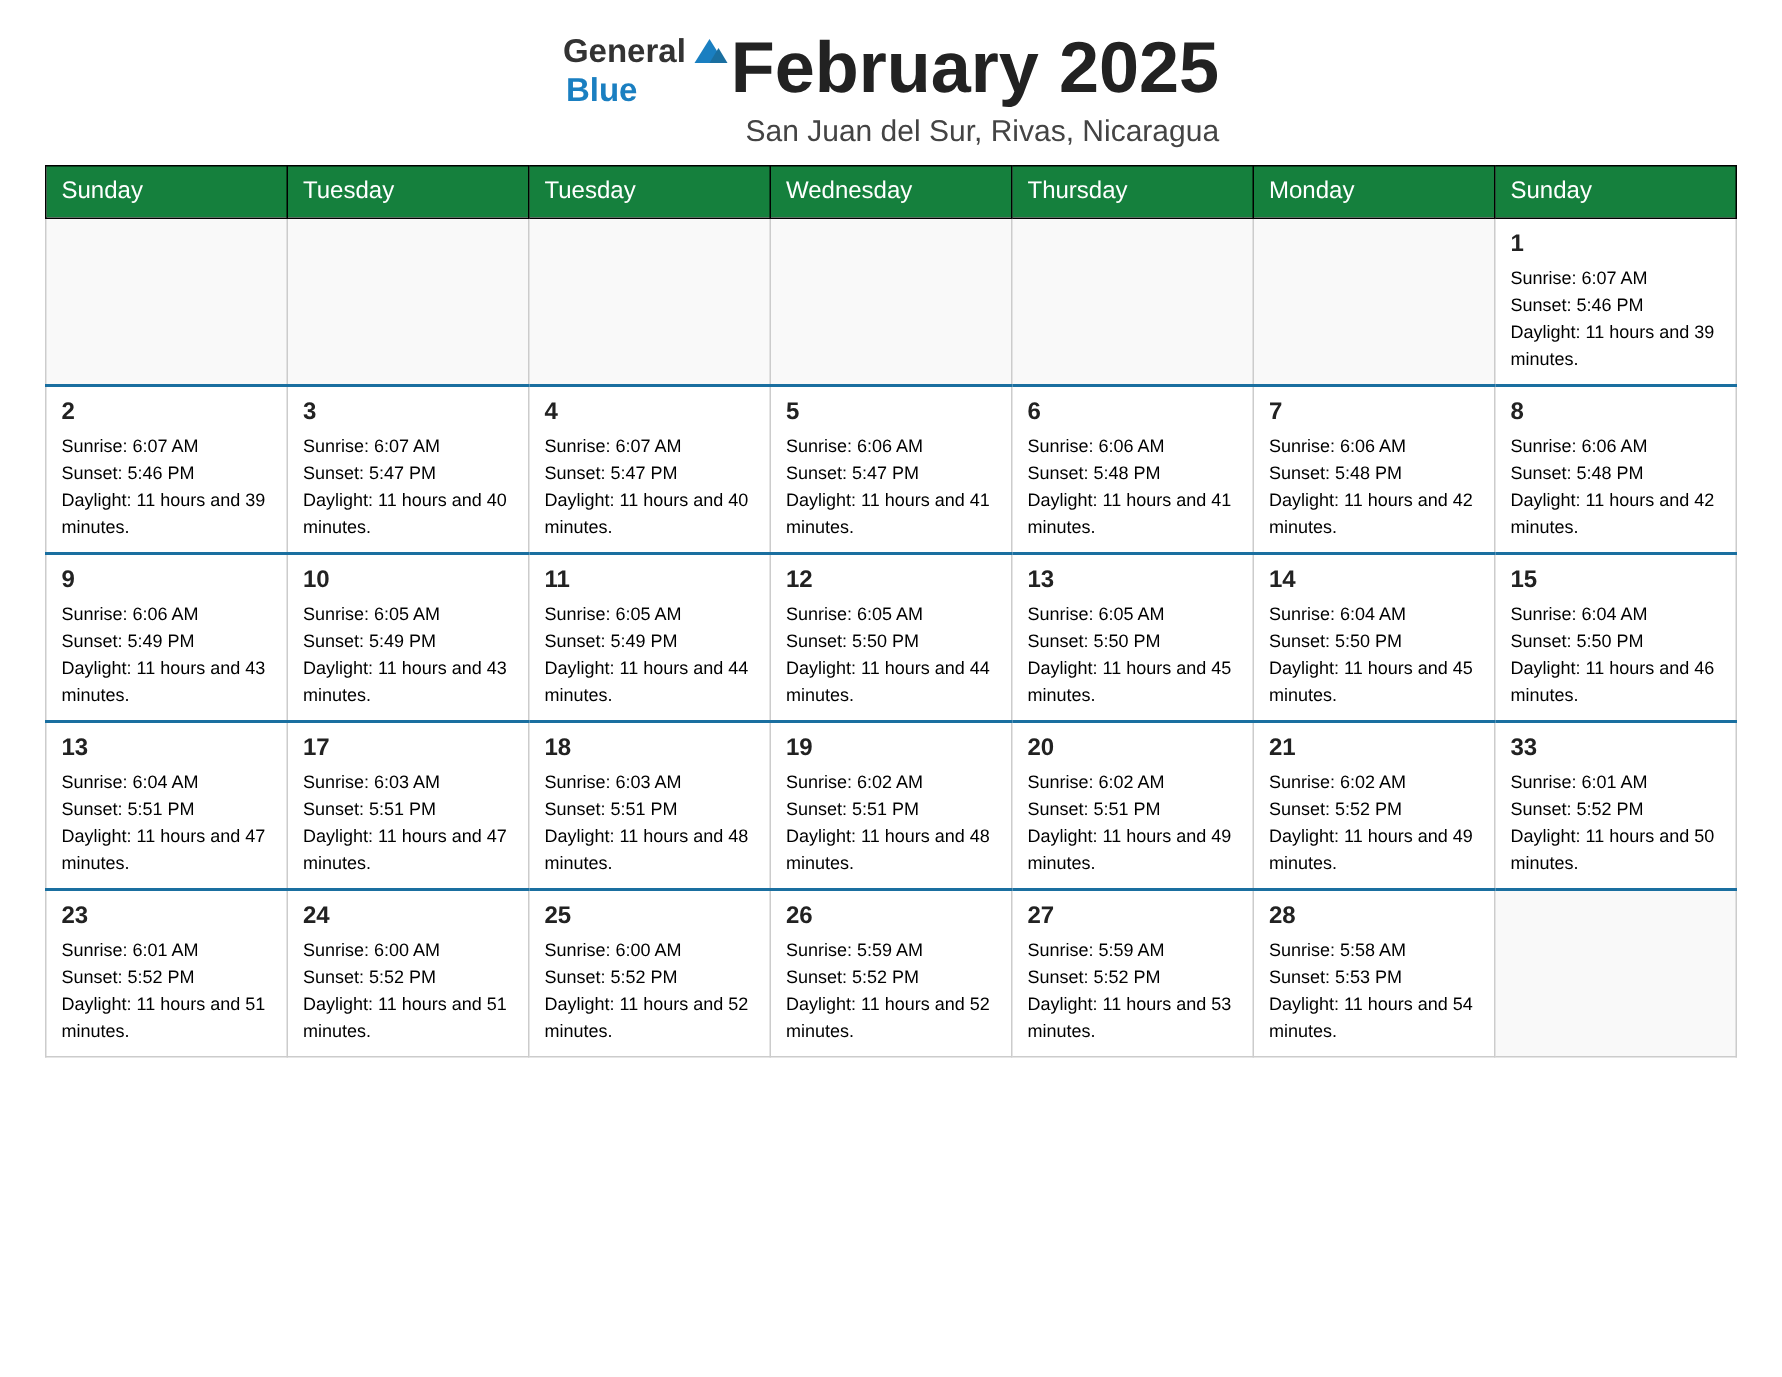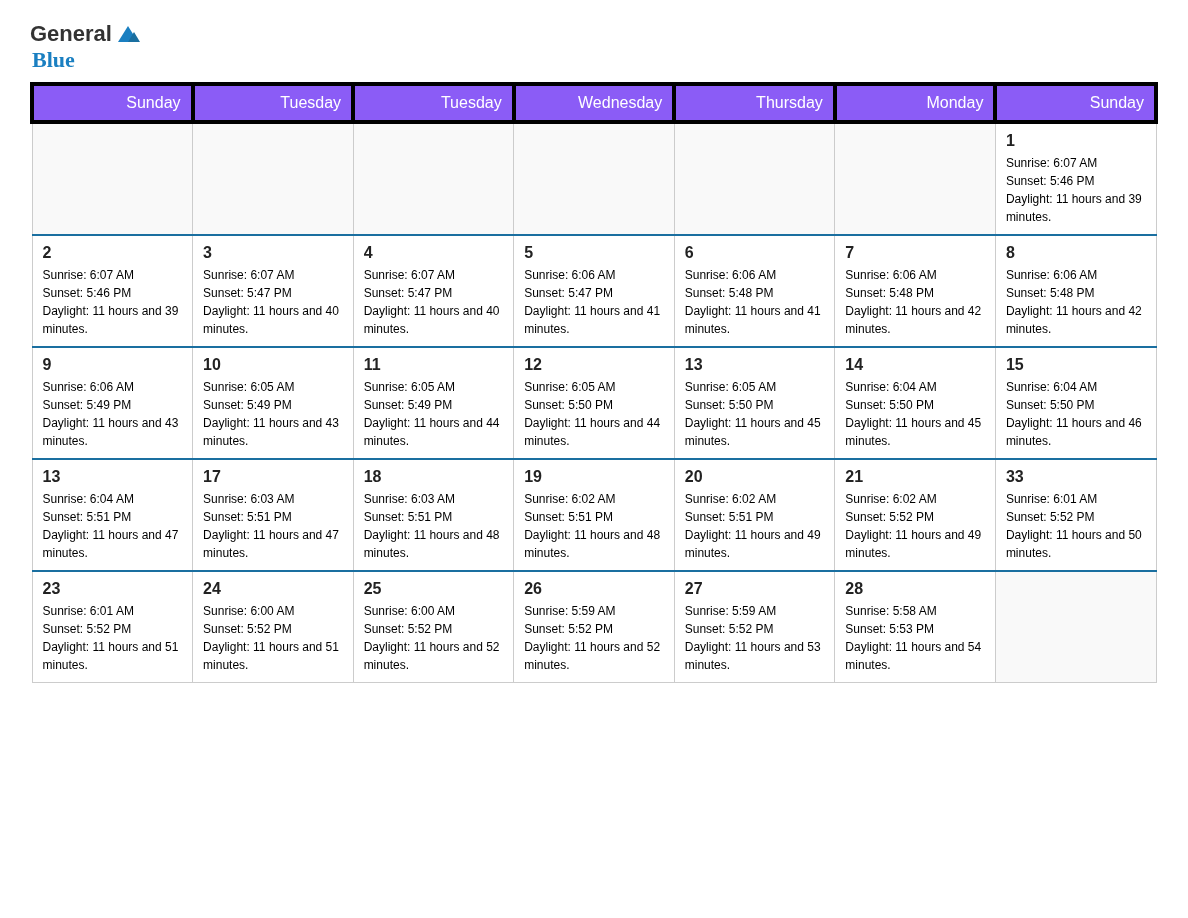--- a/index.html
+++ b/index.html
@@ -6,38 +6,37 @@
     body {
       font-family: Arial, Helvetica, sans-serif;
       background: #fff;
       color: #333;
       padding: 20px 30px;
       width: 1188px;
       min-height: 918px;
     }
     .header {
       display: flex;
-      justify-content: space-between;
+      justify-content: center;
       align-items: flex-start;
       margin-bottom: 10px;
     }
     .logo {
       display: flex;
       align-items: center;
       gap: 0;
     }
     .logo-text {
       font-size: 22px;
       font-weight: bold;
       color: #333;
       line-height: 1.1;
     }
     .logo-blue {
       color: #1a7fc1;
-      font-family: Liberation Serif, serif;
     }
     .logo-icon {
       width: 28px;
       height: 28px;
       margin-left: 2px;
     }
     .title-block {
       text-align: right;
     }
     .month-title {
@@ -50,27 +49,27 @@
       font-size: 20px;
       color: #444;
       margin-top: 4px;
     }
     .calendar {
       width: 100%;
       border-collapse: collapse;
       margin-top: 10px;
     }
     .calendar th {
-      background-color: #8b5cf6;
+      background-color: #15803d;
       color: #fff;
       padding: 8px 10px;
       font-size: 16px;
       font-weight: normal;
-      text-align: right;
-      border: 4px solid #000000;
+      text-align: left;
+      border: 1px solid #000000;
     }
     .calendar td {
       border: 1px solid #ccc;
       vertical-align: top;
       padding: 8px 10px;
       width: 14.28%;
       min-height: 100px;
     }
     .calendar td.empty {
       background: #f9f9f9;
@@ -102,20 +101,24 @@
         <svg class="logo-icon" viewBox="0 0 28 28" xmlns="http://www.w3.org/2000/svg">
           <polygon points="4,22 14,6 24,22" fill="#1a7fc1"></polygon>
           <polygon points="14,22 20,12 26,22" fill="#1a6fa0"></polygon>
         </svg>
       </div>
       <div style="display:flex;align-items:center;margin-left:2px;">
         <span class="logo-text logo-blue">Blue</span>
       </div>
     </div>
   </div>
+  <div class="title-block">
+    <div class="month-title">February 2025</div>
+    <div class="location-title">San Juan del Sur, Rivas, Nicaragua</div>
+  </div>
 </div>
 
 <table class="calendar">
   <thead>
     <tr>
       <th>Sunday</th>
       <th>Tuesday</th>
       <th>Tuesday</th>
       <th>Wednesday</th>
       <th>Thursday</th>

